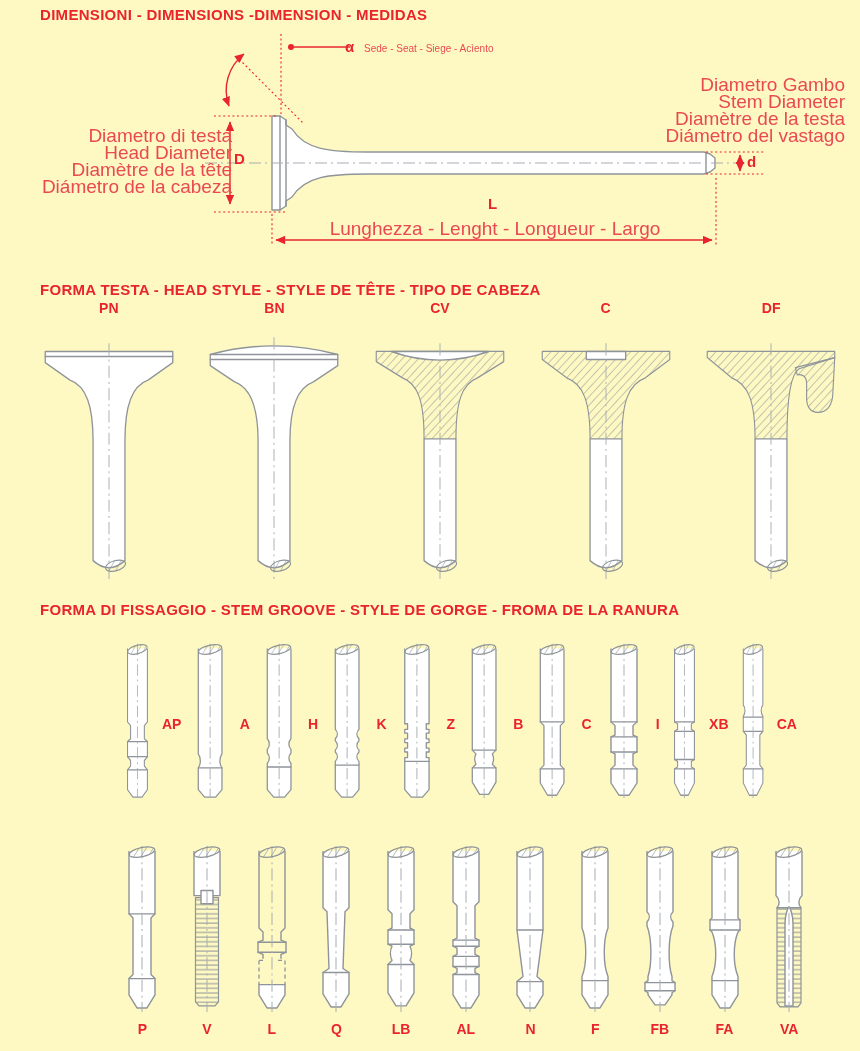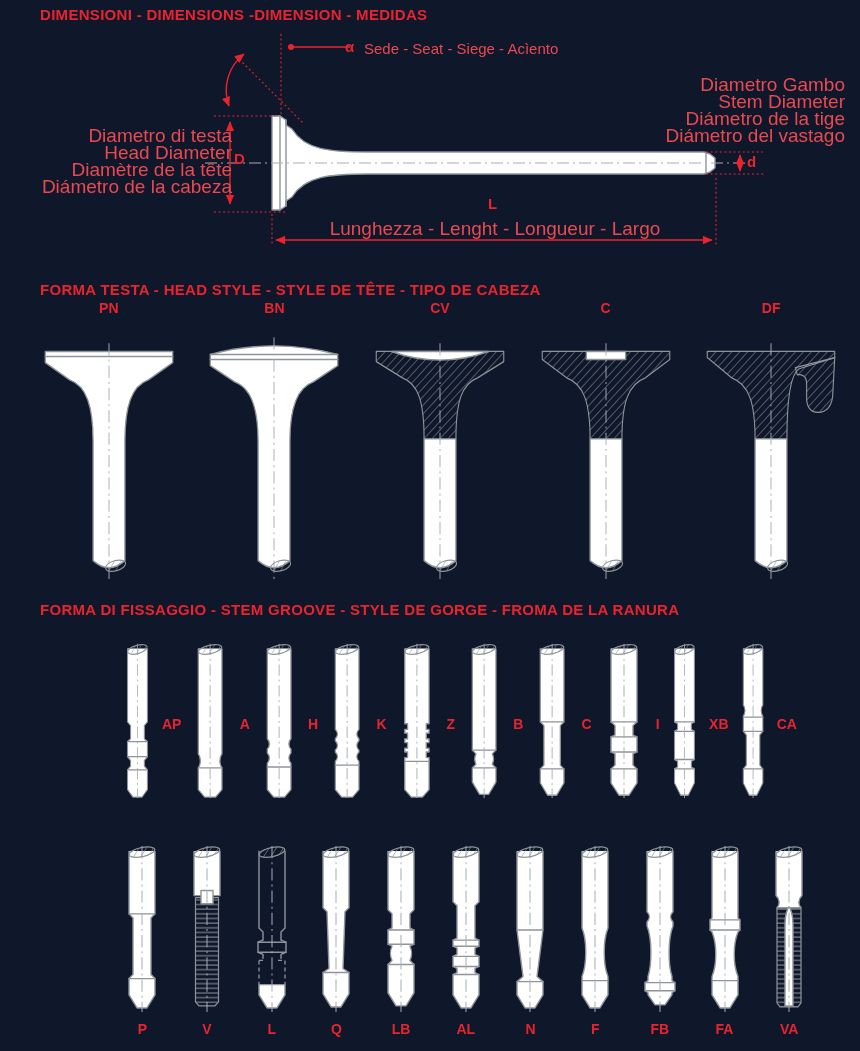--- a/index.html
+++ b/index.html
@@ -1,19 +1,19 @@
 <!DOCTYPE html>
 <html><head>
 <meta charset="utf-8">
 <style>
   html,body{margin:0;padding:0;background:#fff;}
-  #page{position:relative;width:860px;height:1051px;background:#0f172a;overflow:hidden;
+  #page{position:relative;width:860px;height:1051px;background:#fef9c3;overflow:hidden;
         font-family:"Liberation Sans", sans-serif;}
   .ttl{position:absolute;font-weight:700;font-size:15px;color:#E9242F;letter-spacing:.3px;white-space:nowrap;}
-  .rt{position:absolute;color:#E94A52;font-size:15px;line-height:17px;white-space:nowrap;}
+  .rt{position:absolute;color:#E94A52;font-size:10px;line-height:17px;white-space:nowrap;}
   .rtb{position:absolute;color:#E94A52;font-size:19px;line-height:17px;}
   .rb{position:absolute;color:#E9242F;font-weight:700;font-size:15px;white-space:nowrap;}
   .lbl{color:#E9242F;font-weight:700;font-size:14px;text-align:center;}
   
   .g{stroke:#8E9499;stroke-width:1.4;fill:none;stroke-linejoin:round;stroke-linecap:round;}
   .gw{stroke:#8E9499;stroke-width:1.4;fill:#fff;stroke-linejoin:round;}
   .gh{stroke:#8E9499;stroke-width:1.2;fill:url(#hatch);stroke-linejoin:round;}
   .gt{stroke:#8E9499;stroke-width:1.2;fill:url(#thread);stroke-linejoin:round;}
   .clg{stroke:#A8ADB2;stroke-width:1;fill:none;stroke-dasharray:12 4 2 4;}
   .r{stroke:#E9242F;stroke-width:1.4;fill:none;}
@@ -77,21 +77,21 @@
     <div>Diametro di testa</div>
     <div>Head Diameter</div>
     <div>Diamètre de la tête</div>
     <div>Diámetro de la cabeza</div>
   </div>
   <div class="rb" style="left:234px;top:150px">D</div>
 
   <div class="rtb" style="left:643px;top:76px;width:202px;text-align:right">
     <div>Diametro Gambo</div>
     <div>Stem Diameter</div>
-    <div>Diámetro de la tige</div>
+    <div>Diamètre de la testa</div>
     <div>Diámetro del vastago</div>
   </div>
   <div class="rb" style="left:747px;top:153px">d</div>
 
   <div class="rb" style="left:488px;top:195px">L</div>
   <div class="rtb" style="left:295px;top:220px;width:400px;text-align:center">Lunghezza - Lenght - Longueur - Largo</div>
 
   <div class="ttl" style="left:40px;top:281px">FORMA TESTA - HEAD STYLE - STYLE DE TÊTE - TIPO DE CABEZA</div>
 
   <div class="hrow">

